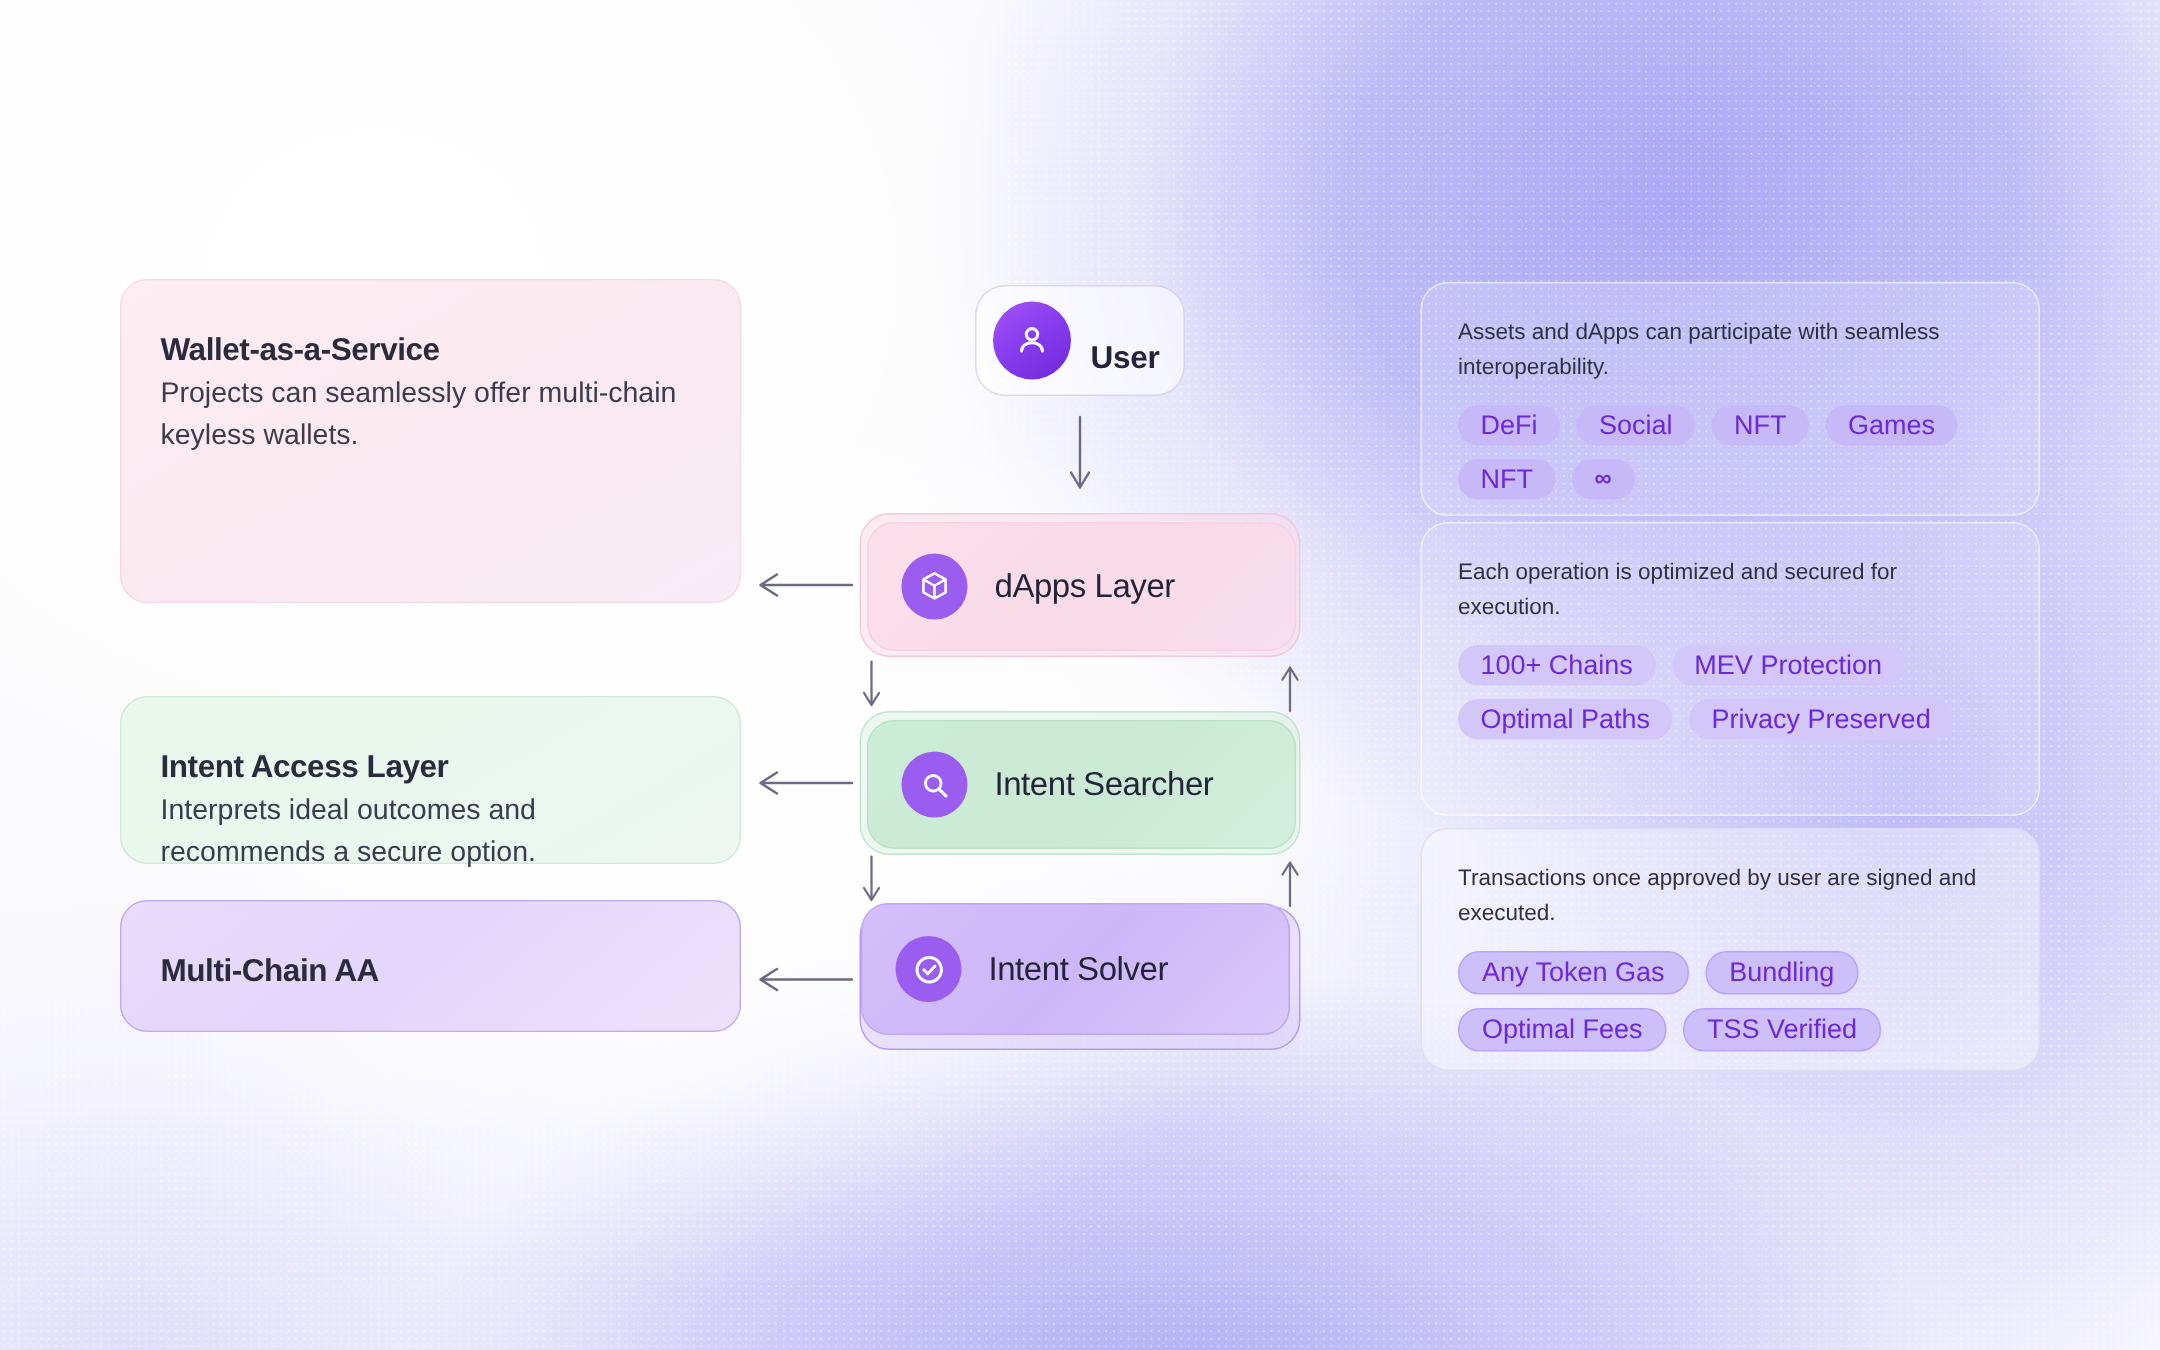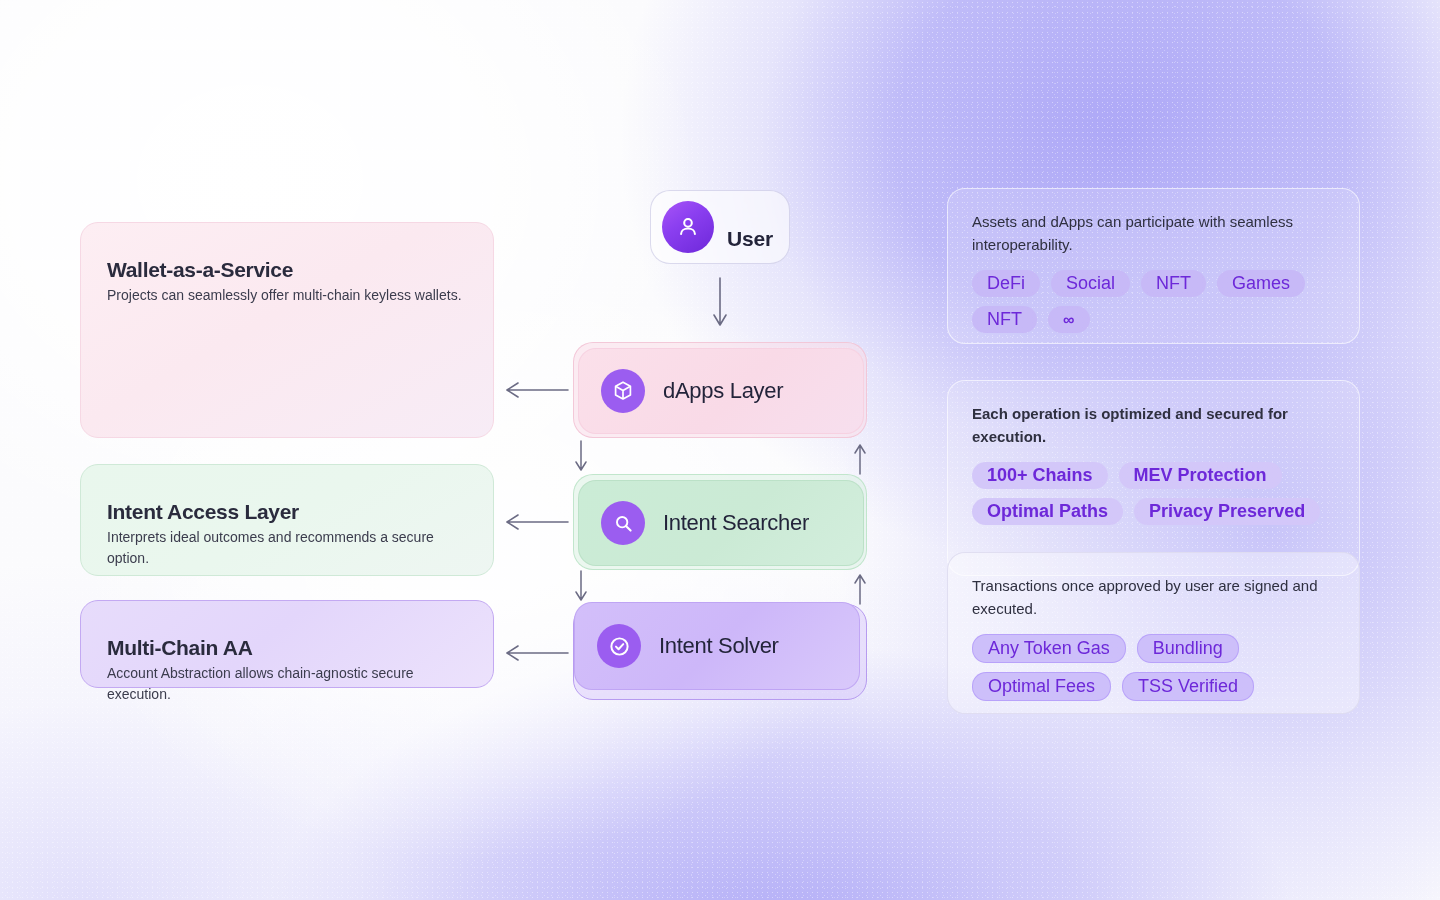--- a/index.html
+++ b/index.html
@@ -81,21 +81,20 @@
     position: absolute;
     left: 0;
     box-sizing: border-box;
     border-radius: 18px;
     padding: 34px 26px 30px 26px;
   }
   .fc-pink {
     top: 186px; width: 414px; height: 216px;
     background: linear-gradient(150deg, #fdeef3 0%, #fbe9f0 45%, #f7ecf6 100%);
     border: 1px solid #f6d8e4;
-    margin-top: 36px;
   }
   .fc-green {
     top: 464px; width: 414px; height: 112px;
     background: linear-gradient(150deg, #e9f7ed 0%, #eaf7ee 50%, #eef6f2 100%);
     border: 1px solid #cfe9d7;
   }
   .fc-purple {
     top: 600px; width: 414px; height: 88px;
     background: linear-gradient(140deg, #e7dcfb 0%, #e3d6fb 45%, #ece2fc 100%);
     border: 1px solid #c3a9f2;
@@ -104,21 +103,21 @@
   .fc-title {
     margin: 0;
     font-size: 21px;
     font-weight: 700;
     letter-spacing: -0.3px;
     color: #2a2b3d;
     line-height: 1.2;
   }
   .fc-desc {
     margin: 3px 0 0 0;
-    font-size: 14px;
+    font-size: 19px;
     line-height: 1.47;
     color: #3b3c4d;
     max-width: 370px;
   }
   .fc-block + .fc-block { margin-top: 22px; }
 
   
   .center-col { position: absolute; left: 0; top: 0; }
 
   .node-user {
@@ -218,21 +217,21 @@
     position: absolute;
     left: 947px;
     box-sizing: border-box;
     width: 413px;
     border-radius: 18px;
     padding: 22px 8px 20px 24px;
     background: rgba(255,255,255,0.16);
     border: 1px solid rgba(255,255,255,0.60);
   }
   .ic-1 { top: 188px; height: 156px; }
-  .ic-2 { top: 380px; height: 196px; font-weight: bold; }
+  .ic-2 { top: 348px; height: 196px; }
   .ic-3 { top: 552px; height: 162px; background: rgba(255,255,255,0.40); border-color: rgba(222,220,240,0.9); }
 
   .info-text {
     margin: 0 0 14px 0;
     font-size: 15px;
     line-height: 1.5;
     color: #2f3040;
     max-width: 352px;
   }
   .pill-row {
@@ -278,21 +277,20 @@
     <div class="feature-card fc-green">
       <div class="fc-block">
         <h3 class="fc-title">Intent Access Layer</h3>
         <p class="fc-desc">Interprets ideal outcomes and recommends a secure option.</p>
       </div>
     </div>
 
     <div class="feature-card fc-purple">
       <div class="fc-block">
         <h3 class="fc-title">Multi-Chain AA</h3>
-        <p class="fc-desc">Account Abstraction allows chain-agnostic secure execution.</p>
       </div>
     </div>
   </div>
 
   <svg class="arrow" style="left:500px; top:378px;" width="70" height="24" viewBox="0 0 70 24">
     <path d="M68 12 H8 M18 5 L7 12 L18 19" fill="none" stroke="#6b6b84" stroke-width="1.6" stroke-linecap="round" stroke-linejoin="round"></path>
   </svg>
   <svg class="arrow" style="left:500px; top:510px;" width="70" height="24" viewBox="0 0 70 24">
     <path d="M68 12 H8 M18 5 L7 12 L18 19" fill="none" stroke="#6b6b84" stroke-width="1.6" stroke-linecap="round" stroke-linejoin="round"></path>
   </svg>

